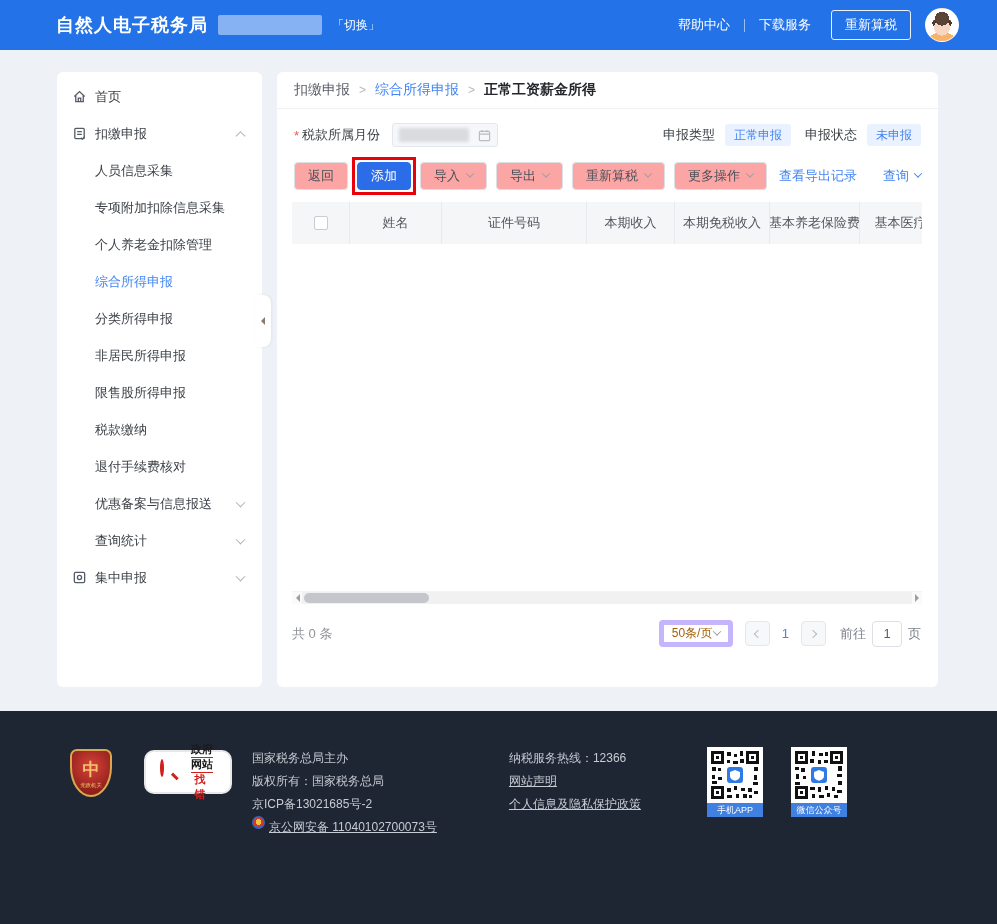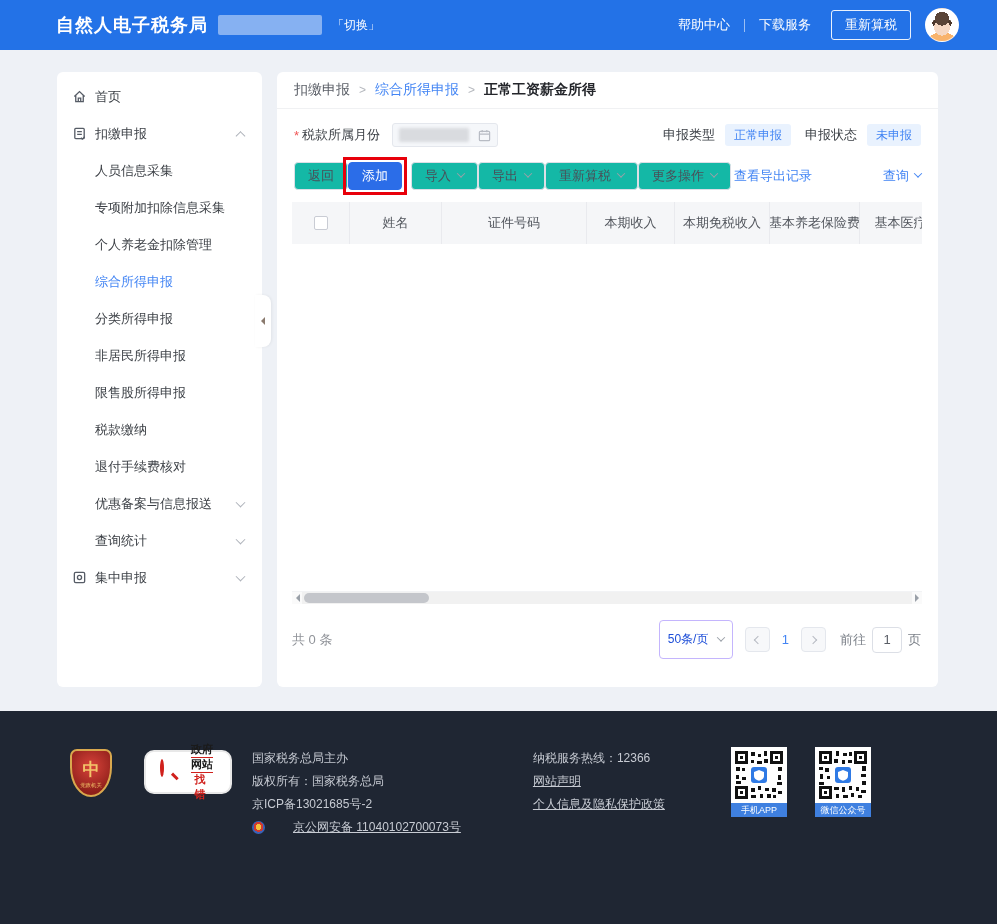--- a/index.html
+++ b/index.html
@@ -97,23 +97,23 @@
   .filter-right { margin-left:auto; display:flex; align-items:center; font-size:13px; color:#3c4046; }
   .status-badge {
     margin:0 0 0 10px; background:#e9f2fe; color:#4385f4; font-size:12px;
     padding:4px 9px; border-radius:3px;
   }
   .status-group + .status-group { margin-left:14px; }
 
   
   .toolbar { display:flex; align-items:center; padding:5px 17px 0; }
   .btn {
-    height:28px; border:1px solid #dcdfe6; border-radius:4px; background:#14b8a6;
+    height:28px; border:1px solid #dcdfe6; border-radius:4px; background:#fca5a5;
     font-size:13px; color:#4a4f58; padding:0 13px; display:inline-flex; align-items:center;
-    cursor:pointer; font-family:inherit;
+    cursor:pointer; margin-right:9px; font-family:inherit;
   }
   .btn .chev-s {
     width:6px; height:6px; border-right:1.4px solid #9aa0a8; border-bottom:1.4px solid #9aa0a8;
     transform:rotate(45deg) translate(-1px,-1px); margin-left:7px; margin-top:-3px;
   }
   .btn-primary { background:#2b6de8; border-color:#2b6de8; color:#fff; }
   .annotation-add { outline:3px solid #e8000a; outline-offset:2px; margin-right:9px; }
   .annotation-add .btn { margin-right:0; }
   .link-blue { color:#4385f4; font-size:13px; cursor:pointer; background:none; border:none; font-family:inherit; }
   .view-export { margin-left:3px; }
@@ -139,22 +139,22 @@
   .hs-arrow { width:10px; height:12px; display:flex; align-items:center; justify-content:center; cursor:pointer; }
   .tri-l { width:0; height:0; border:4px solid transparent; border-right-color:#9aa0a8; margin-left:-3px; }
   .tri-r { width:0; height:0; border:4px solid transparent; border-left-color:#9aa0a8; margin-right:-3px; }
   .hs-track { flex:1; height:12px; background:#f1f1f1; position:relative; }
   .hs-thumb { position:absolute; left:2px; top:1px; height:10px; width:125px; background:#c4c6cb; border-radius:5px; cursor:grab; }
 
   
   .table-footer { display:flex; align-items:center; padding:16px 17px 0 15px; font-size:13px; color:#909399; }
   .pager { margin-left:auto; display:flex; align-items:center; }
   .page-size-select {
-    width:74px; height:39px; border:1px solid #c4b5fd; border-radius:4px; display:flex;
-    align-items:center; padding:0 8px; font-size:12px; color:#1d4ed8; cursor:pointer; background:#fff;
+    width:74px; height:27px; border:5px solid #c4b5fd; border-radius:4px; display:flex;
+    align-items:center; padding:0 8px; font-size:12px; color:#a16207; cursor:pointer; background:#fff;
   }
   .page-size-select .chev-s {
     width:6px; height:6px; border-right:1.4px solid #9aa0a8; border-bottom:1.4px solid #9aa0a8;
     transform:rotate(45deg) translate(-1px,-1px); margin-left:auto; margin-top:-2px;
   }
   .pg-btn {
     width:25px; height:25px; border:1px solid #e4e7ed; border-radius:4px; background:#f7f8fa;
     display:flex; align-items:center; justify-content:center; margin-left:12px; cursor:pointer;
   }
   .pg-btn .chev-l { width:6px; height:6px; border-left:1.4px solid #b6bac2; border-bottom:1.4px solid #b6bac2; transform:rotate(45deg); margin-left:2px; }
@@ -192,21 +192,21 @@
   .magnifier { width:22px; height:22px; position:relative; flex-shrink:0; }
   .magnifier .lens { width:14px; height:14px; border:2.5px solid #d0201c; border-radius:50%; }
   .magnifier .stem { position:absolute; width:8px; height:2.5px; background:#d0201c; transform:rotate(45deg); left:11px; top:14px; }
   .find-error-text { margin-left:6px; text-align:center; flex:1; }
   .find-error-text .l1 { color:#1a1a1a; font-weight:bold; font-size:11px; border-bottom:1px solid #d0201c; padding-bottom:2px; }
   .find-error-text .l2 { color:#d0201c; font-weight:bold; font-size:11px; letter-spacing:4px; padding-top:2px; }
   .footer-col { margin-left:20px; line-height:23px; white-space:nowrap; }
   .footer-col.c2 { margin-left:72px; }
   .footer-line { display:block; color:#c7cbd3; }
   a.footer-line { text-decoration:underline; cursor:pointer; }
-  .beian-line { display:flex; align-items:center;gap:24px; }
+  .beian-line { display:flex; align-items:flex-start; }
   .police-icon {
     width:13px; height:13px; border-radius:50%; margin-right:4px;
     background:radial-gradient(circle at 50% 45%, #f5c23c 0 3px, #cf3a30 3px 5px, #3a62b8 5px 7px);
     flex-shrink:0;
   }
   .qr-area { margin-left:38px; display:flex; }
   .qr-box { width:56px; height:70px; margin-left:28px; }
   .qr-img { width:56px; height:56px; background:#fff; padding:3px; }
   .qr-label {
     width:56px; height:14px; background:#3f80e0; color:#fff; font-size:9px;

